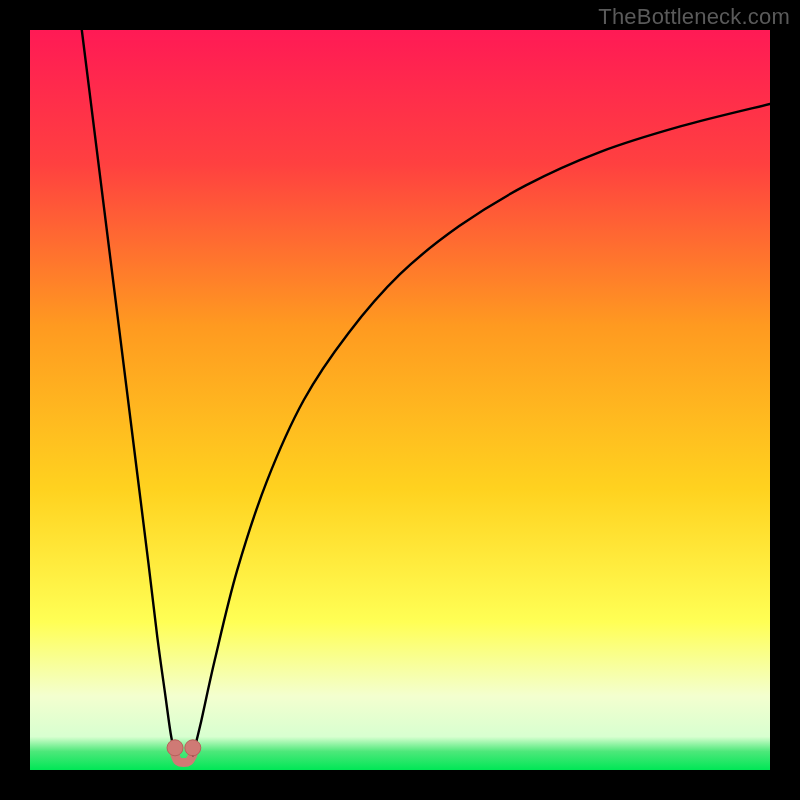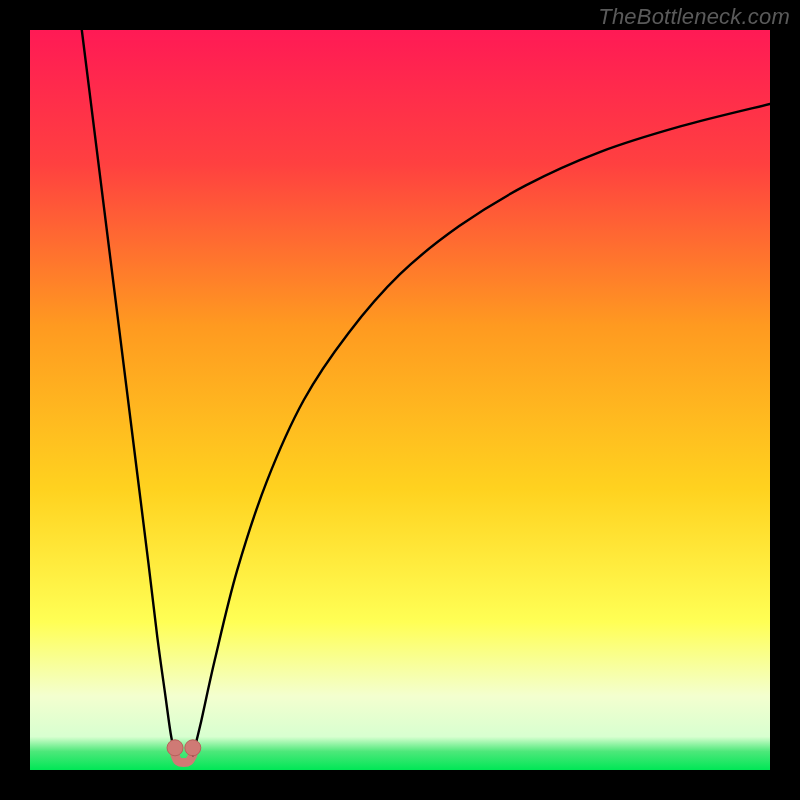--- a/index.html
+++ b/index.html
@@ -28,21 +28,20 @@
   }
   .watermark {
     position: absolute;
     top: 4px;
     right: 10px;
     color: #5a5a5a;
     font-size: 22px;
     font-weight: 500;
     letter-spacing: 0.2px;
     user-select: none;
-    font-style: italic;
   }
   svg { display: block; }
 </style>
 </head>
 <body>
 
 <div class="watermark">TheBottleneck.com</div>
 
 <div class="frame">
   <svg class="plot" viewBox="0 0 740 740" preserveAspectRatio="none">

